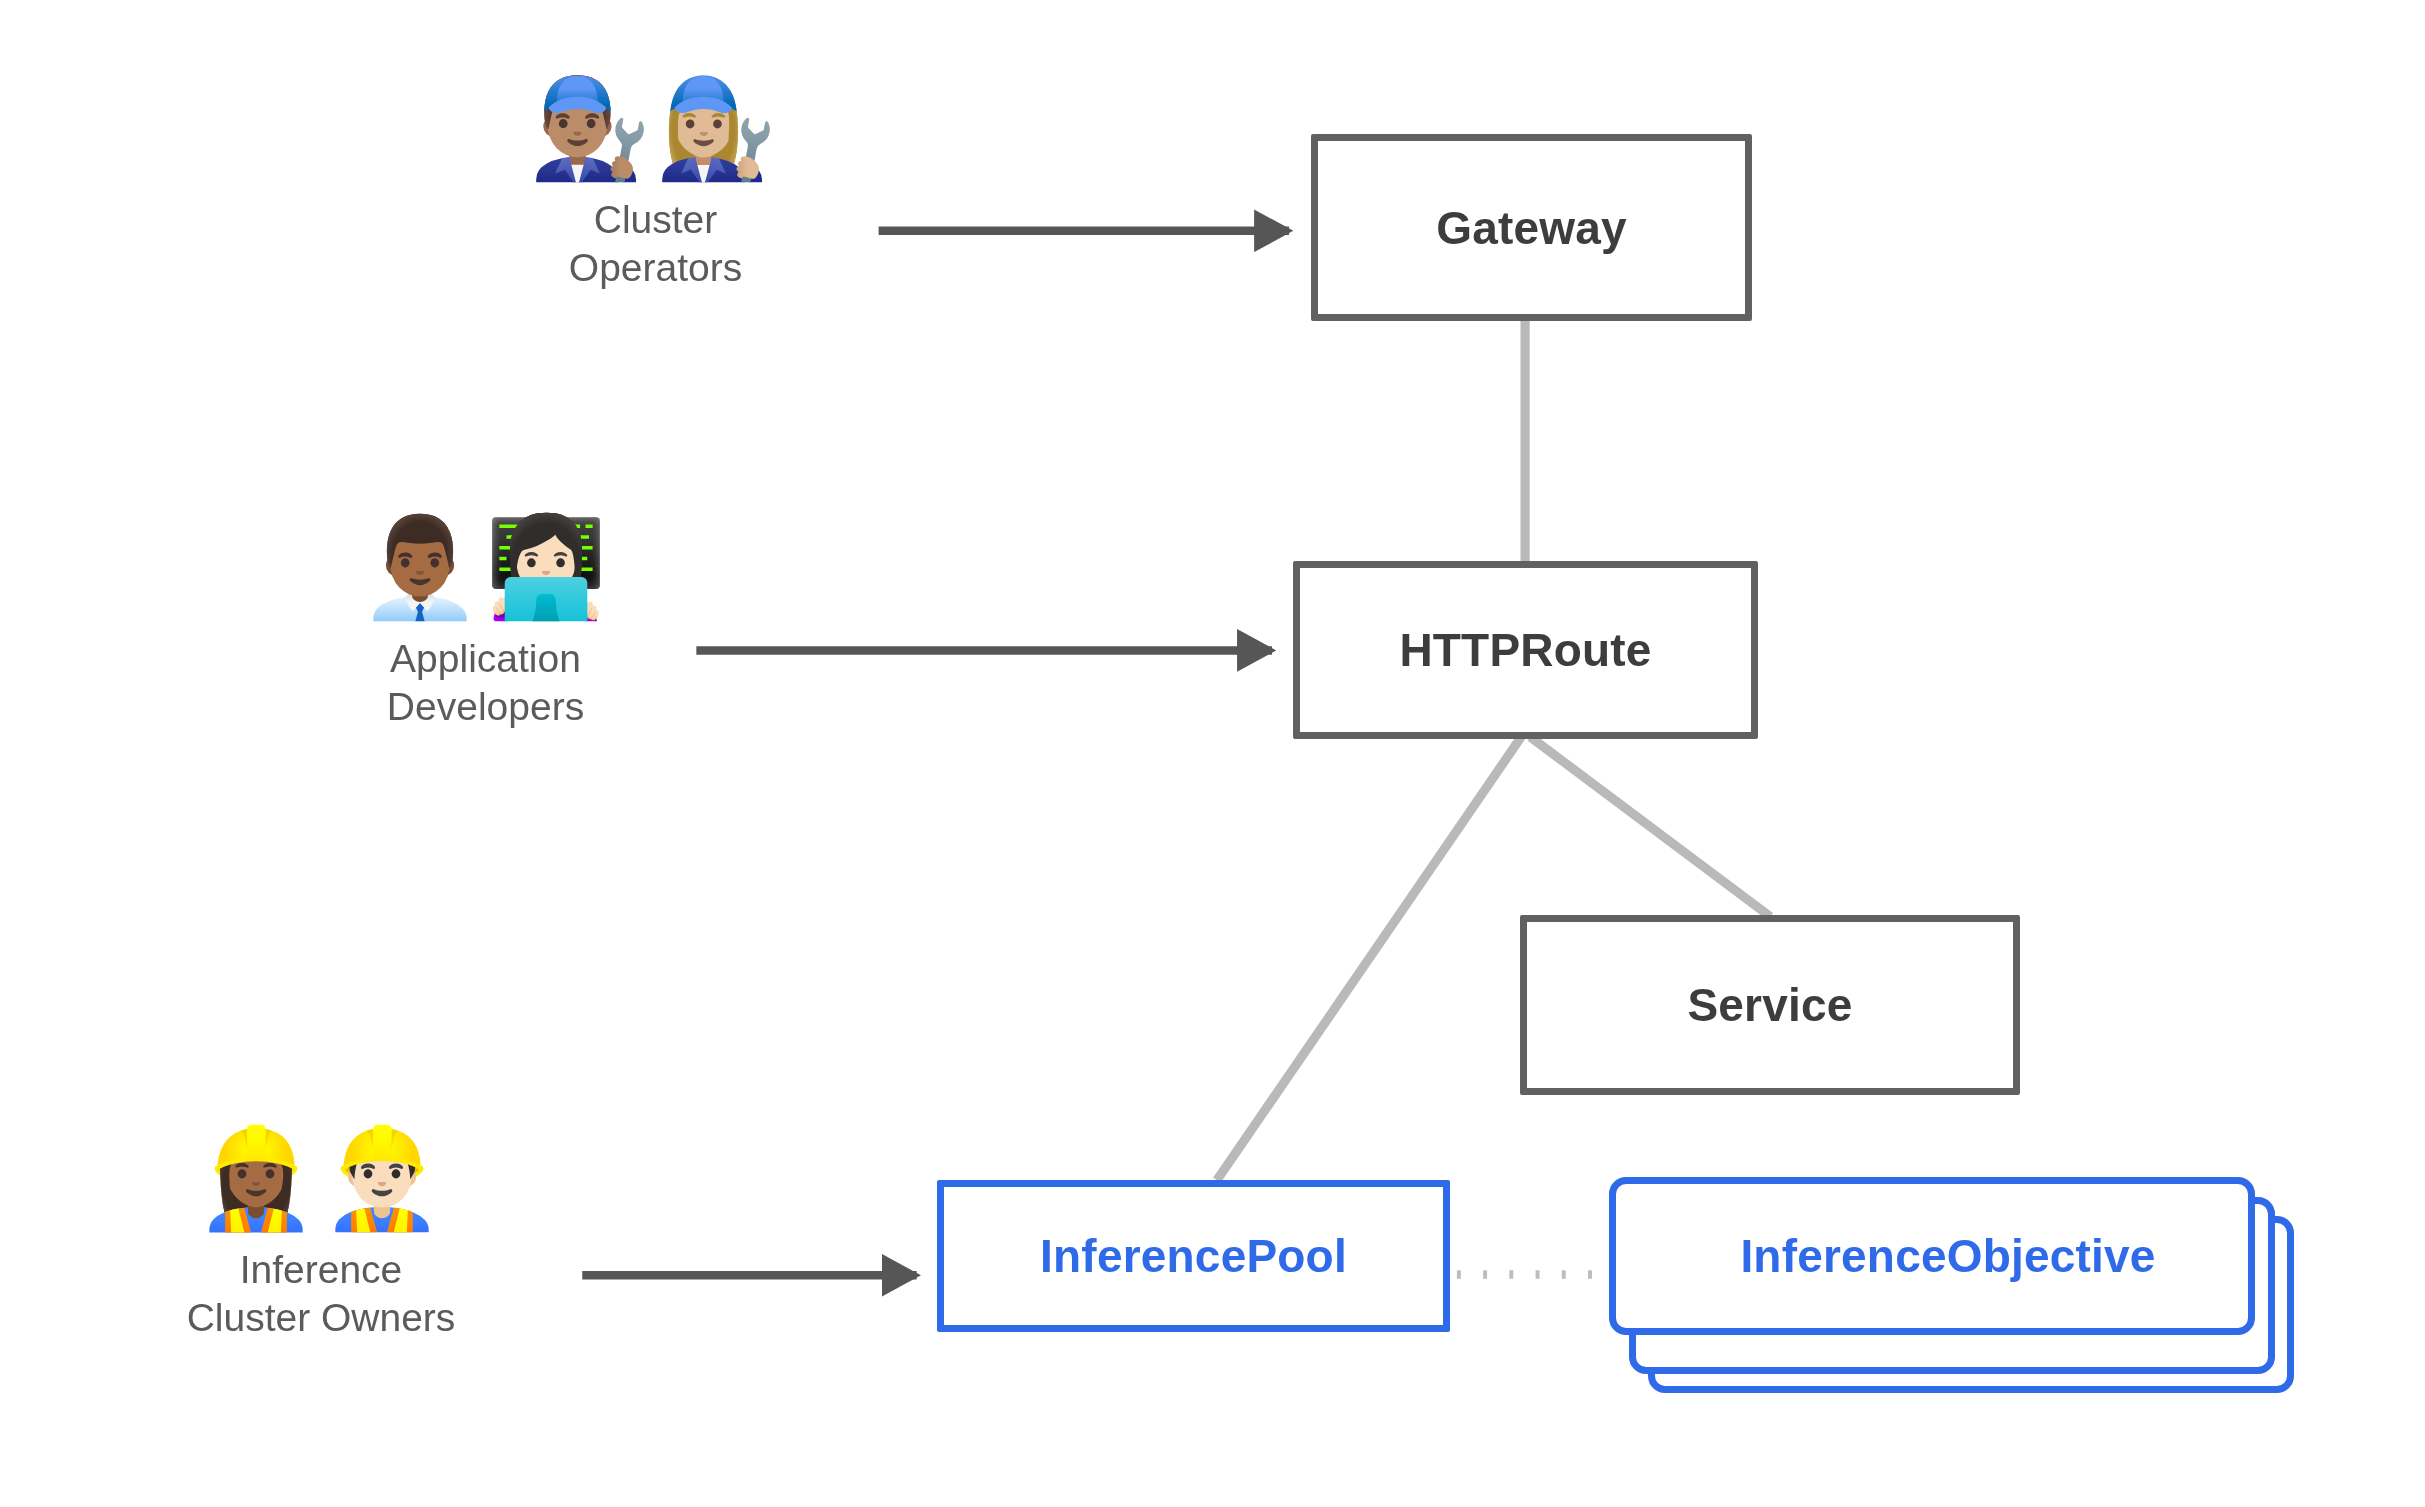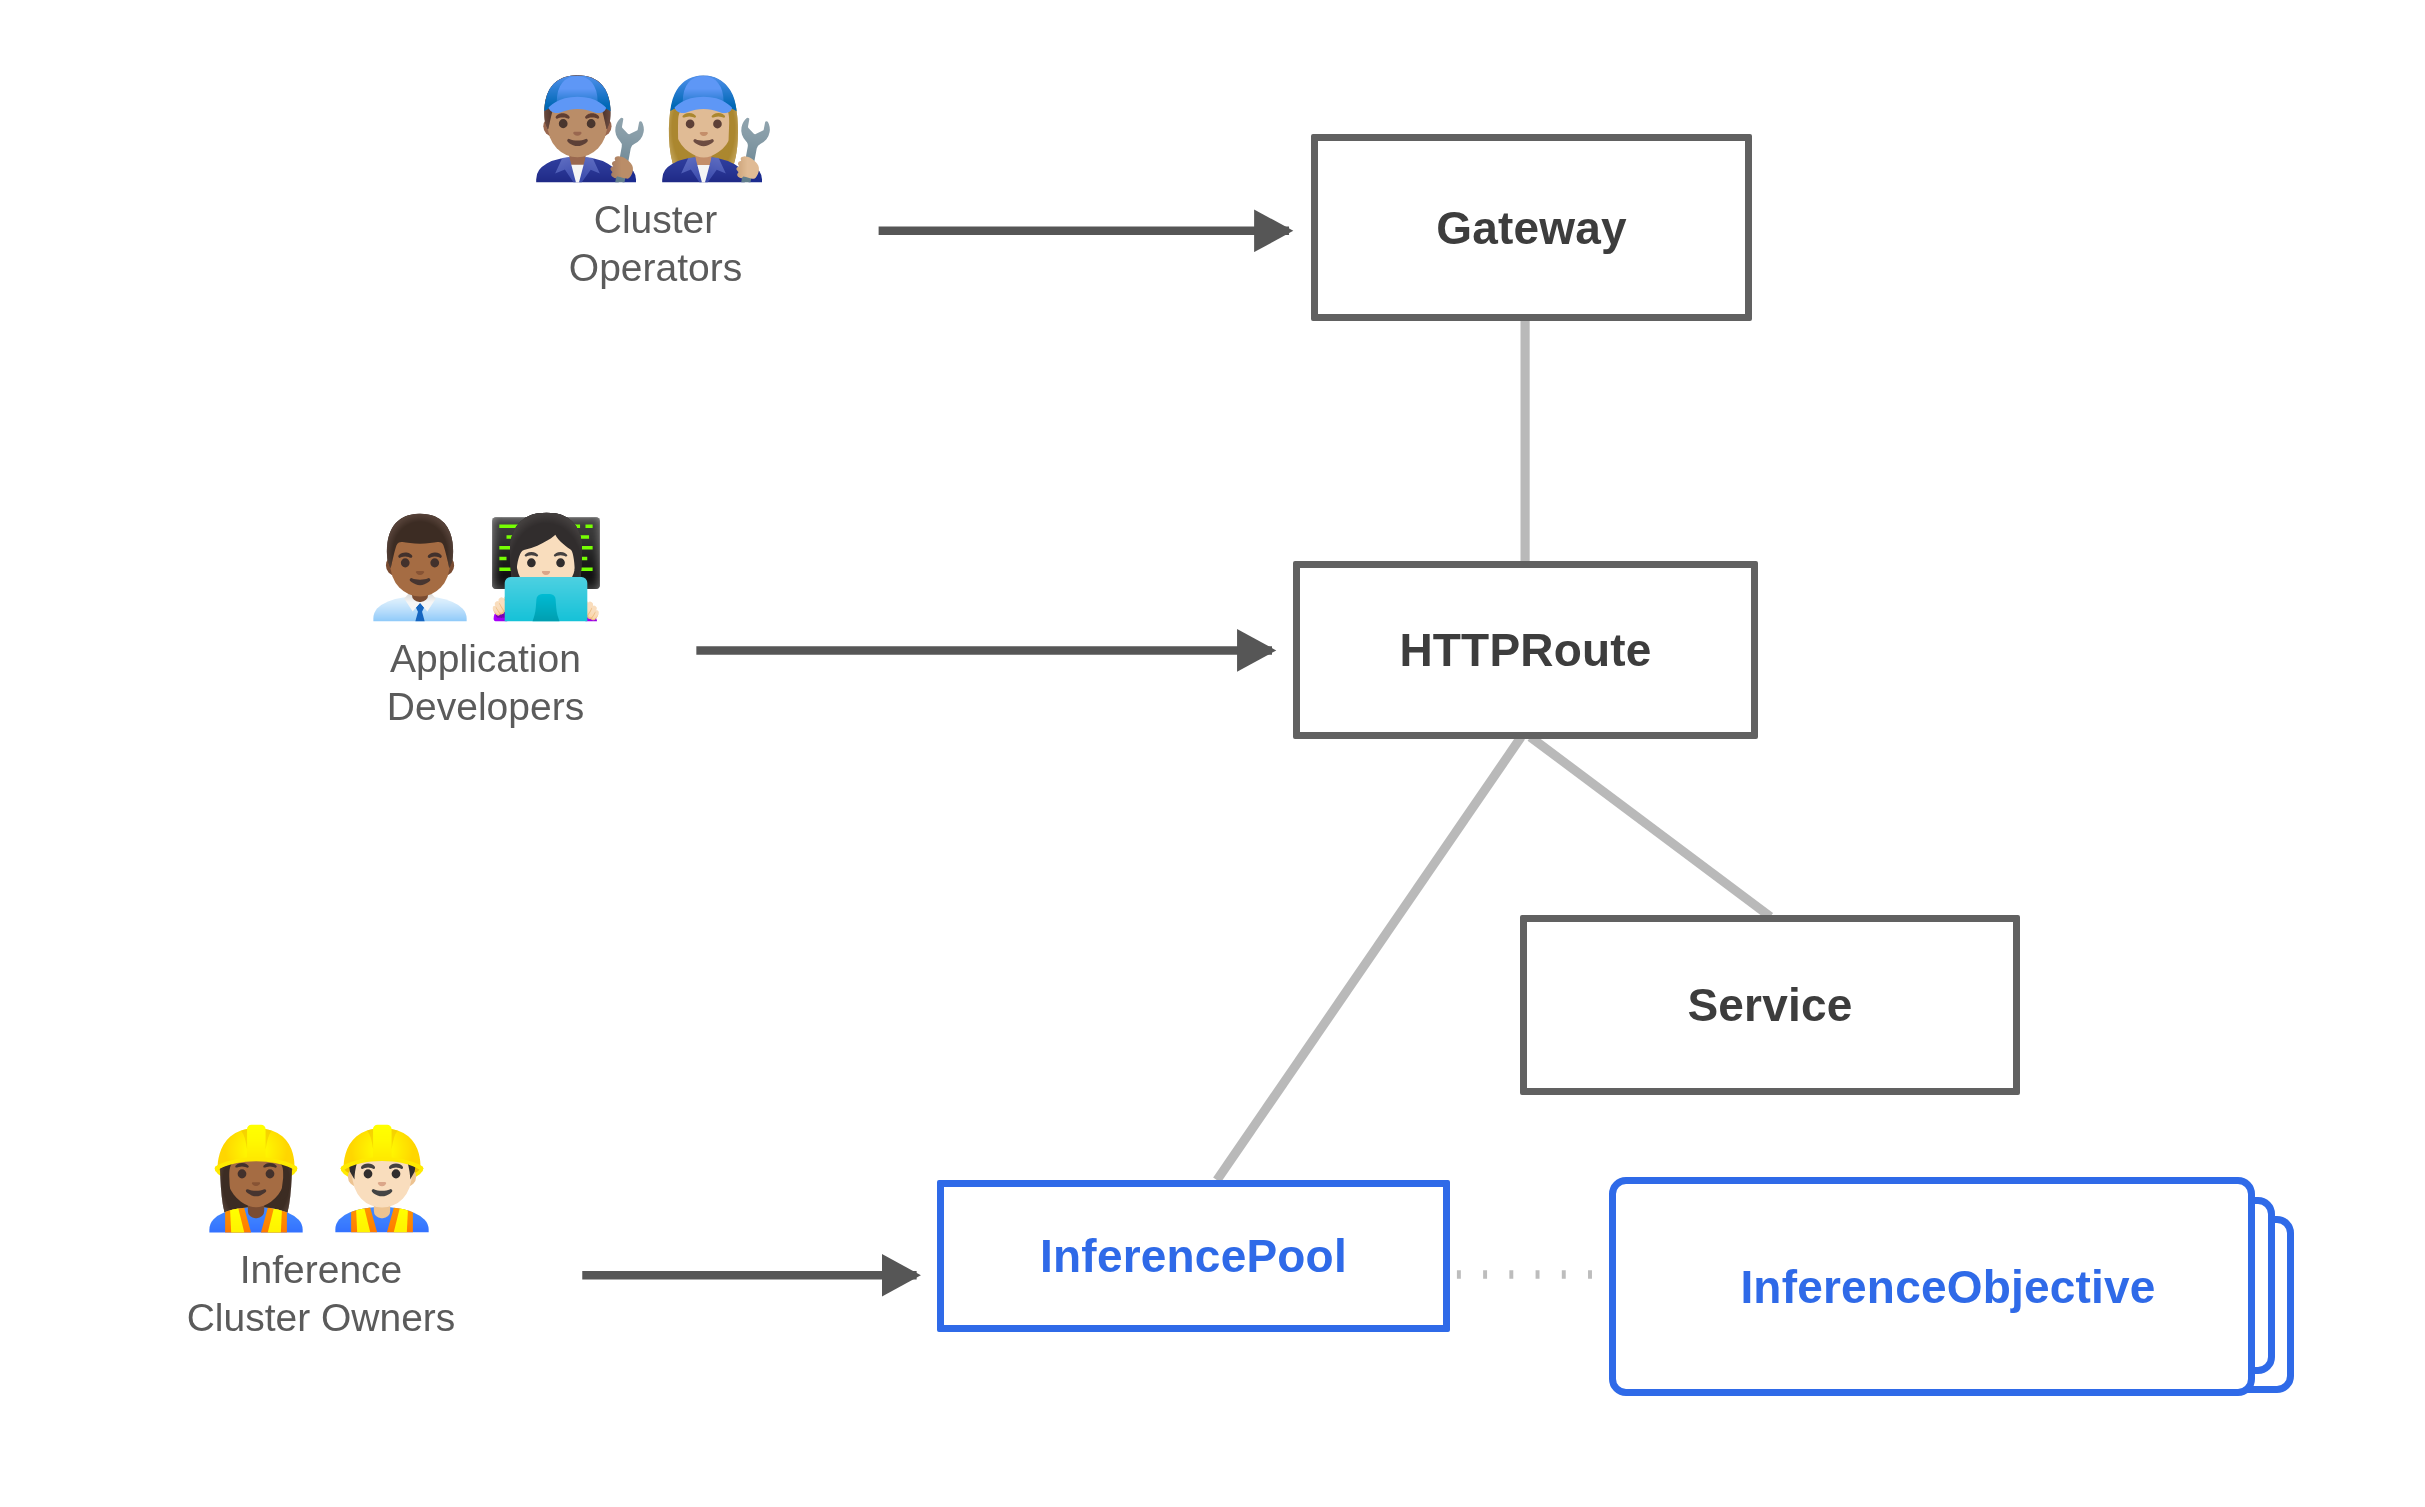--- a/index.html
+++ b/index.html
@@ -164,19 +164,19 @@
     <span class="node-label">Service</span>
   </div>
 
   <div class="node blue" style="left:937px; top:1180px; width:513px; height:152px;">
     <span class="node-label">InferencePool</span>
   </div>
 
   <div class="stack" style="left:1609px; top:1177px; width:688px; height:223px;">
     <div class="card" style="left:39px; top:39px; width:646px; height:177px;"></div>
     <div class="card" style="left:19.7px; top:19.7px; width:646px; height:177px;"></div>
-    <div class="card" style="left:0px; top:0px; width:646px; height:219px;padding-left:32px;">
+    <div class="card" style="left:0px; top:0px; width:646px; height:158px;padding-left:32px;">
       <span class="node-label">InferenceObjective</span>
     </div>
   </div>
 
 </div>
 
 
 </body></html>

